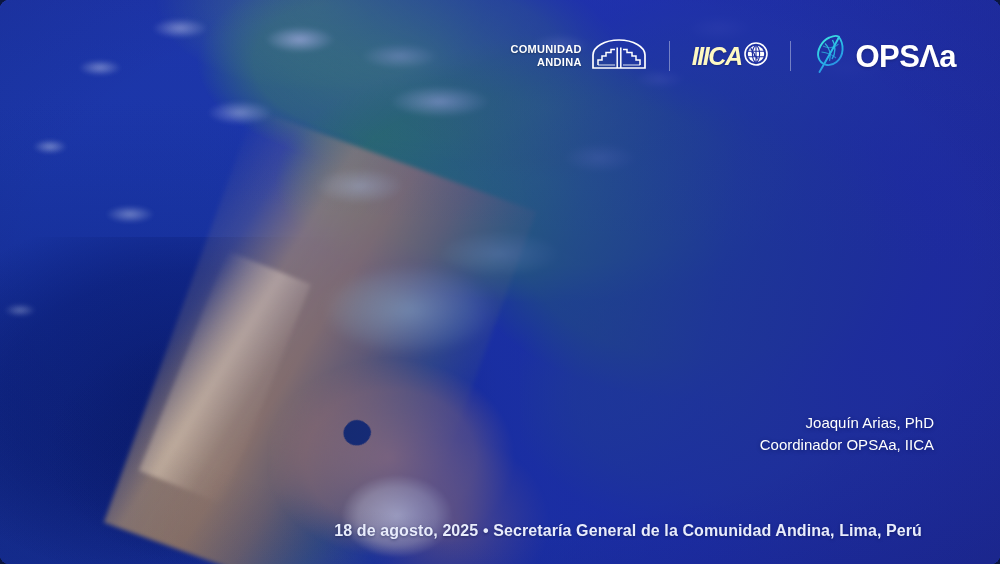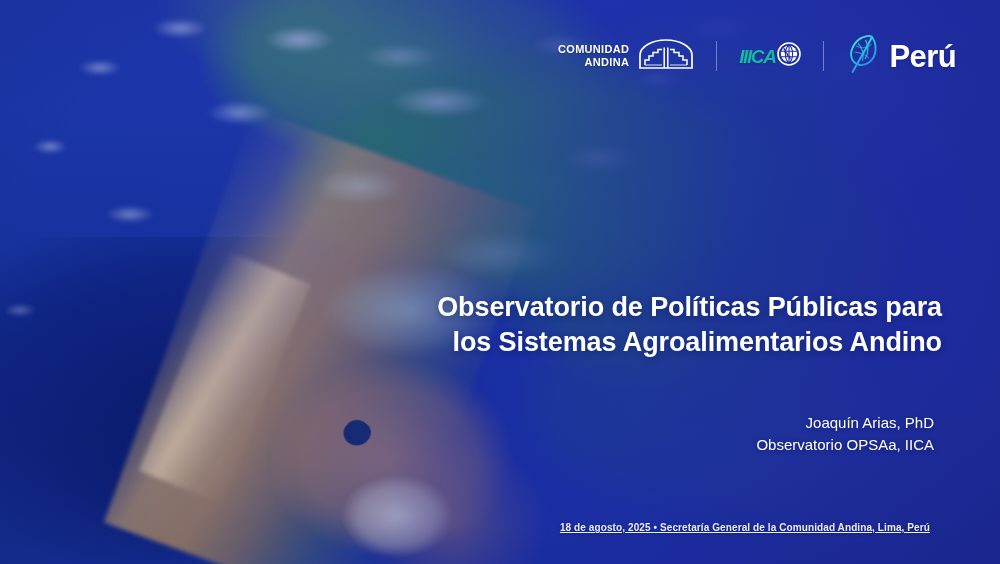--- a/index.html
+++ b/index.html
@@ -10,20 +10,21 @@
   body {
     font-family: "Liberation Sans", sans-serif;
   }
 
   .slide {
     position: relative;
     width: 1000px;
     height: 564px;
     overflow: hidden;
     background: #1d2fa0;
+    border-radius: 9px;
   }
 
   
   .map-layer {
     position: absolute;
     inset: 0;
     overflow: hidden;
   }
 
   
@@ -238,22 +239,22 @@
     height: 30px;
     background: rgba(255,255,255,.38);
   }
 
   .logo-iica {
     display: flex;
     align-items: center;
     gap: 2px;
   }
   .logo-iica-text {
-    color: #14b8a6;
-    font-size: 19px;
+    color: #fef9c3;
+    font-size: 25px;
     font-weight: bold;
     font-style: italic;
     letter-spacing: -1.4px;
     line-height: 1;
     text-shadow: 0 1px 2px rgba(0,0,0,.25);
   }
   .logo-iica-globe { display: block; }
 
   .logo-opsaa {
     display: flex;
@@ -315,29 +316,28 @@
     color: #ffffff;
     font-size: 15px;
     font-weight: normal;
     line-height: 1.45;
     text-shadow: 0 1px 4px rgba(10,20,70,.45);
   }
 
   .footer {
     position: absolute;
     top: 521px;
-    right: 12px;
+    right: 20px;
     width: 100%;
     color: #e8ecfb;
-    font-size: 10px;
+    font-size: 16px;
     font-weight: bold;
     letter-spacing: .1px;
     line-height: 1.3;
     text-shadow: 0 1px 3px rgba(10,20,70,.5);
-    text-decoration: underline;
   }
 </style>
 </head>
 <body>
 
 <div class="slide">
 
   <div class="map-layer">
     <div class="ocean-base"></div>
     <div class="ocean-deep"></div>
@@ -402,35 +402,31 @@
             </linearGradient>
           </defs>
           <path d="M25.5 4.5 C31.5 12 31 24 23.5 30 C16 36 7.5 32.5 5.5 25.5 C3.5 18.5 9 8.5 16.5 5.5 C20 4 23.5 3.5 25.5 4.5 Z" stroke="url(#leafGrad)" stroke-width="1.9" fill="none"></path>
           <path d="M26 5 C22 13 17 22 6.5 40" stroke="url(#leafGrad)" stroke-width="1.9" fill="none" stroke-linecap="round"></path>
           <path d="M19.5 8 C22.5 13 23 21 19 27" stroke="url(#leafGrad)" stroke-width="1.4" fill="none" opacity=".92"></path>
           <path d="M12 11.5 C16 15 18.5 22 16.5 29" stroke="url(#leafGrad)" stroke-width="1.3" fill="none" opacity=".8"></path>
           <path d="M8.5 20 C13.5 20.5 19 22.5 23 26" stroke="url(#leafGrad)" stroke-width="1.2" fill="none" opacity=".7"></path>
           <path d="M10 14 C15 16.5 21 16 25.5 12" stroke="url(#leafGrad)" stroke-width="1.1" fill="none" opacity=".6"></path>
         </svg>
       </span>
-      <span class="logo-opsaa-text">Perú</span>
+      <span class="logo-opsaa-text">OPSΛa</span>
     </div>
 
   </div>
 
   <div class="content">
 
 
-    <div class="subtitle">
-      <div>Observatorio de Políticas Públicas para</div>
-      <div>los Sistemas Agroalimentarios Andino</div>
-    </div>
 
     <div class="presenter">
       <div>Joaquín Arias, PhD</div>
-      <div>Observatorio OPSAa, IICA</div>
+      <div>Coordinador OPSAa, IICA</div>
     </div>
 
     <div class="footer">18 de agosto, 2025 • Secretaría General de la Comunidad Andina, Lima, Perú</div>
 
   </div>
 
 </div>
 
 </body></html>

